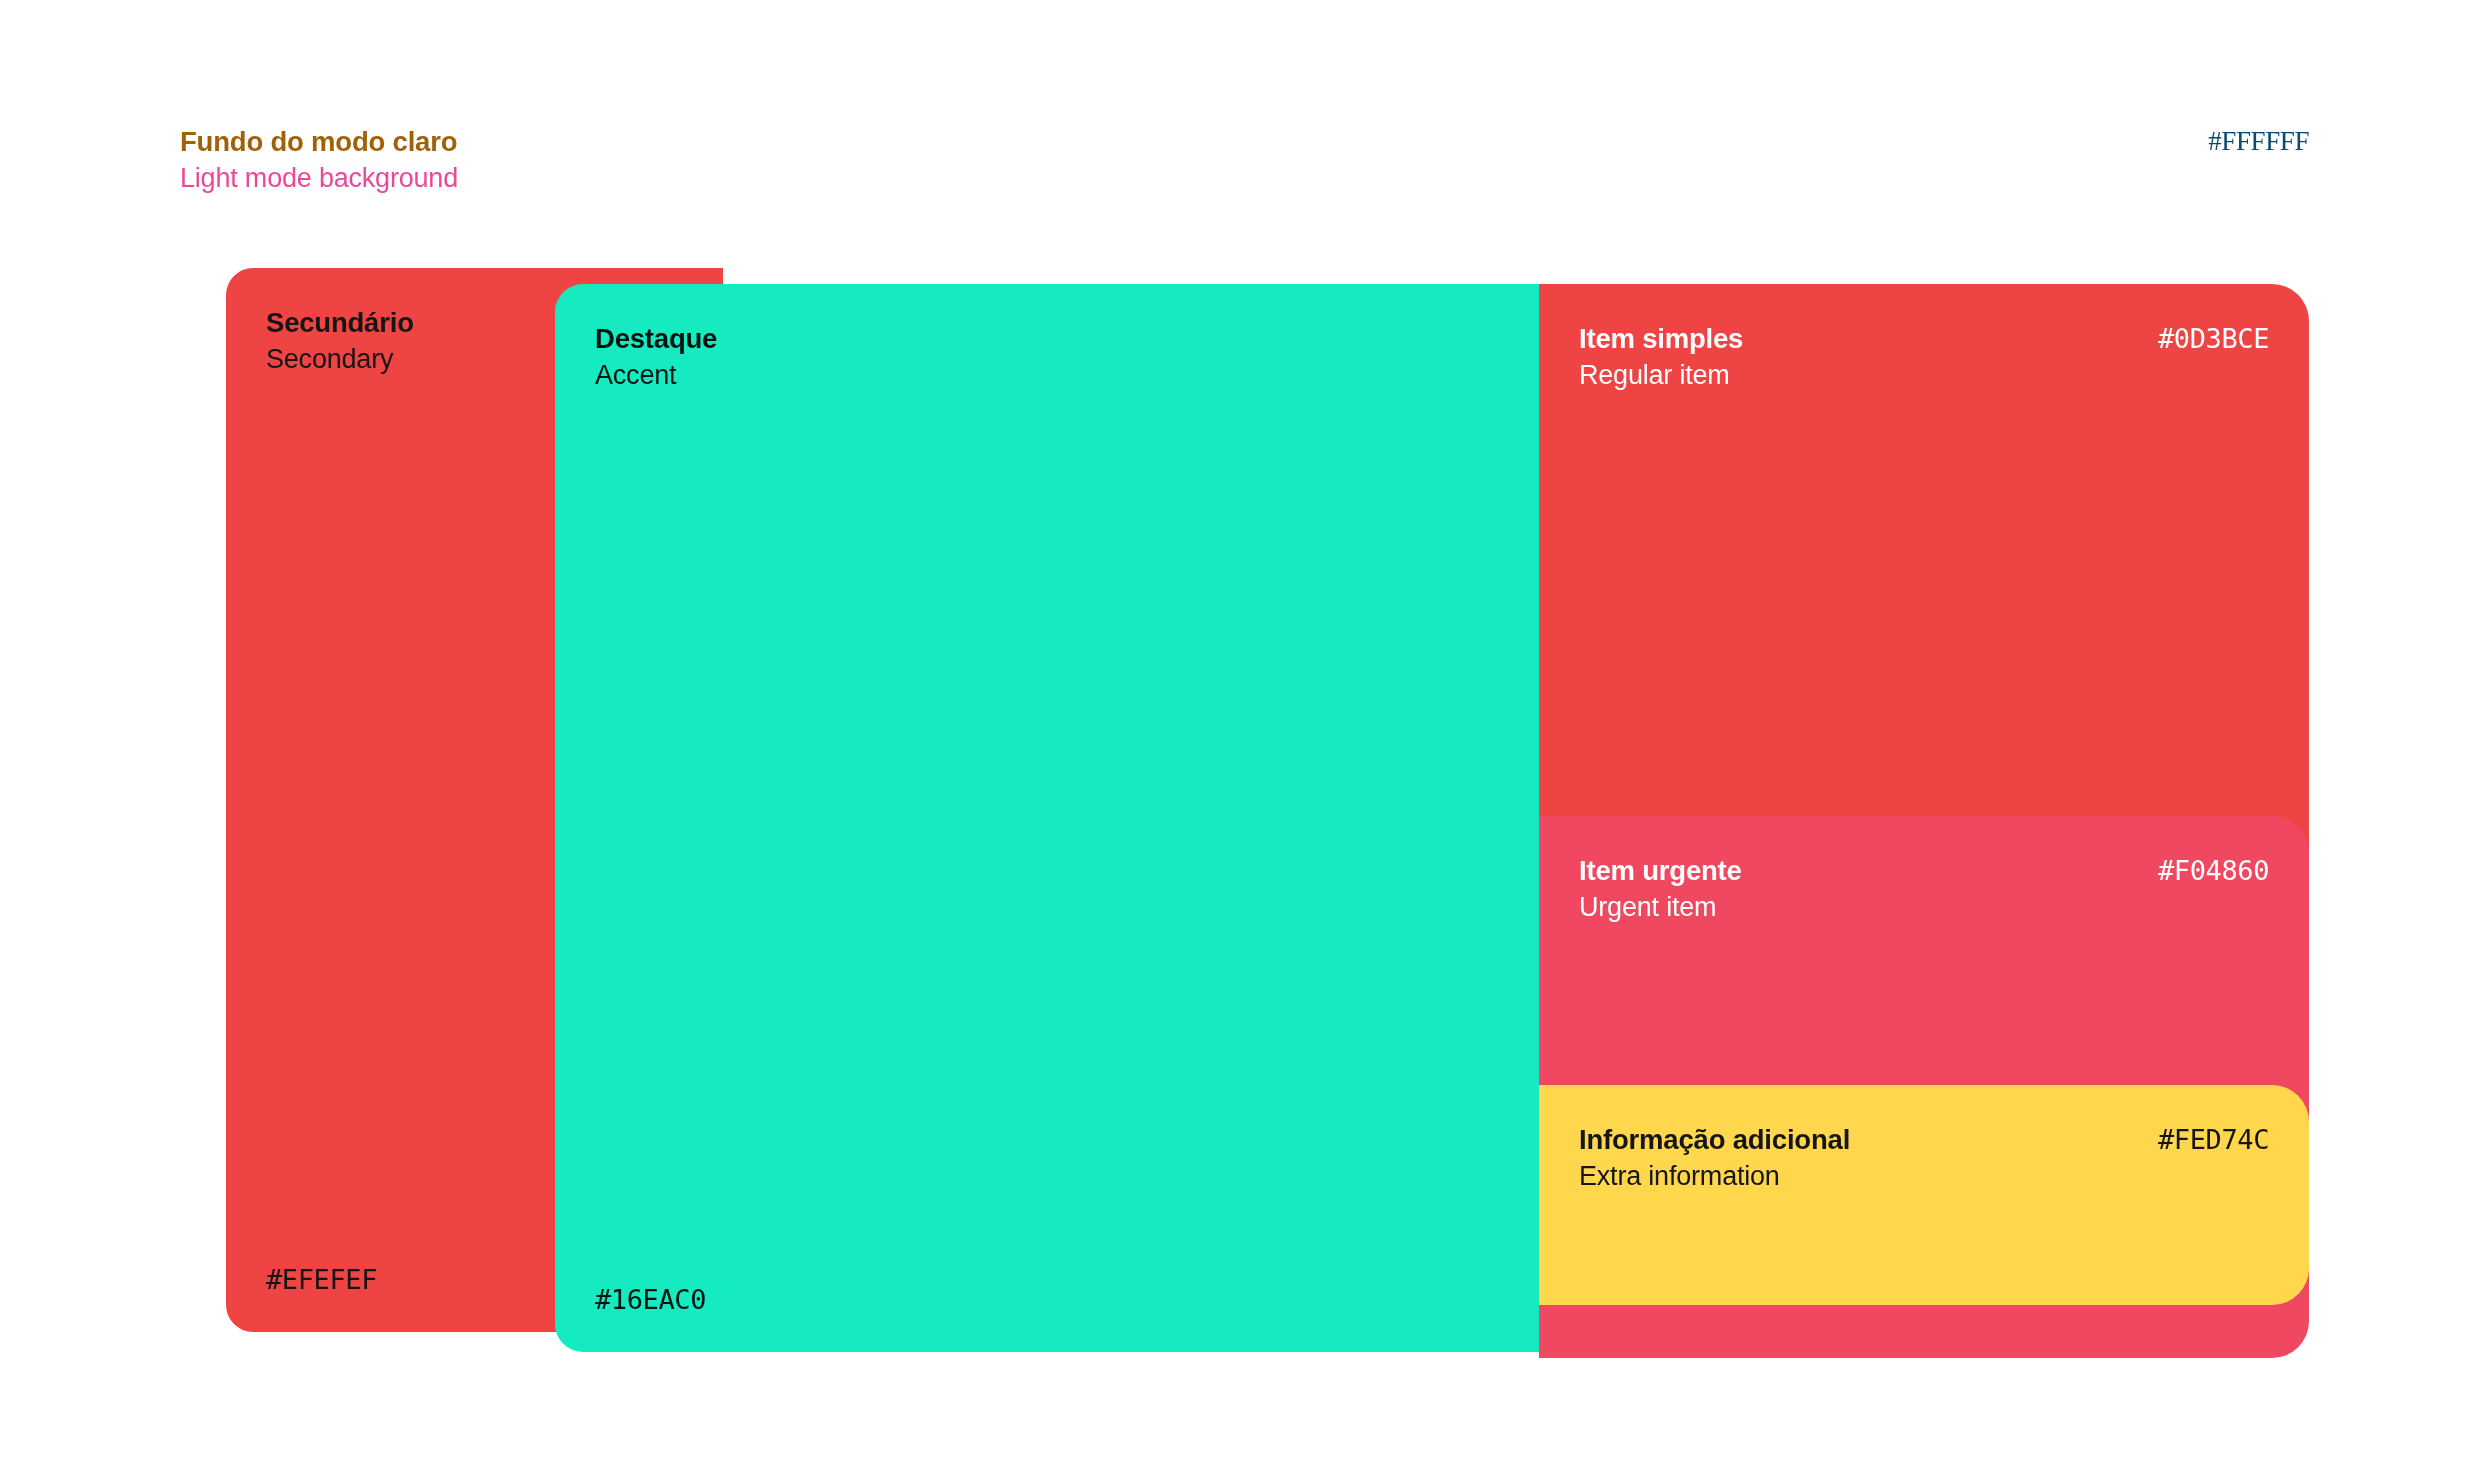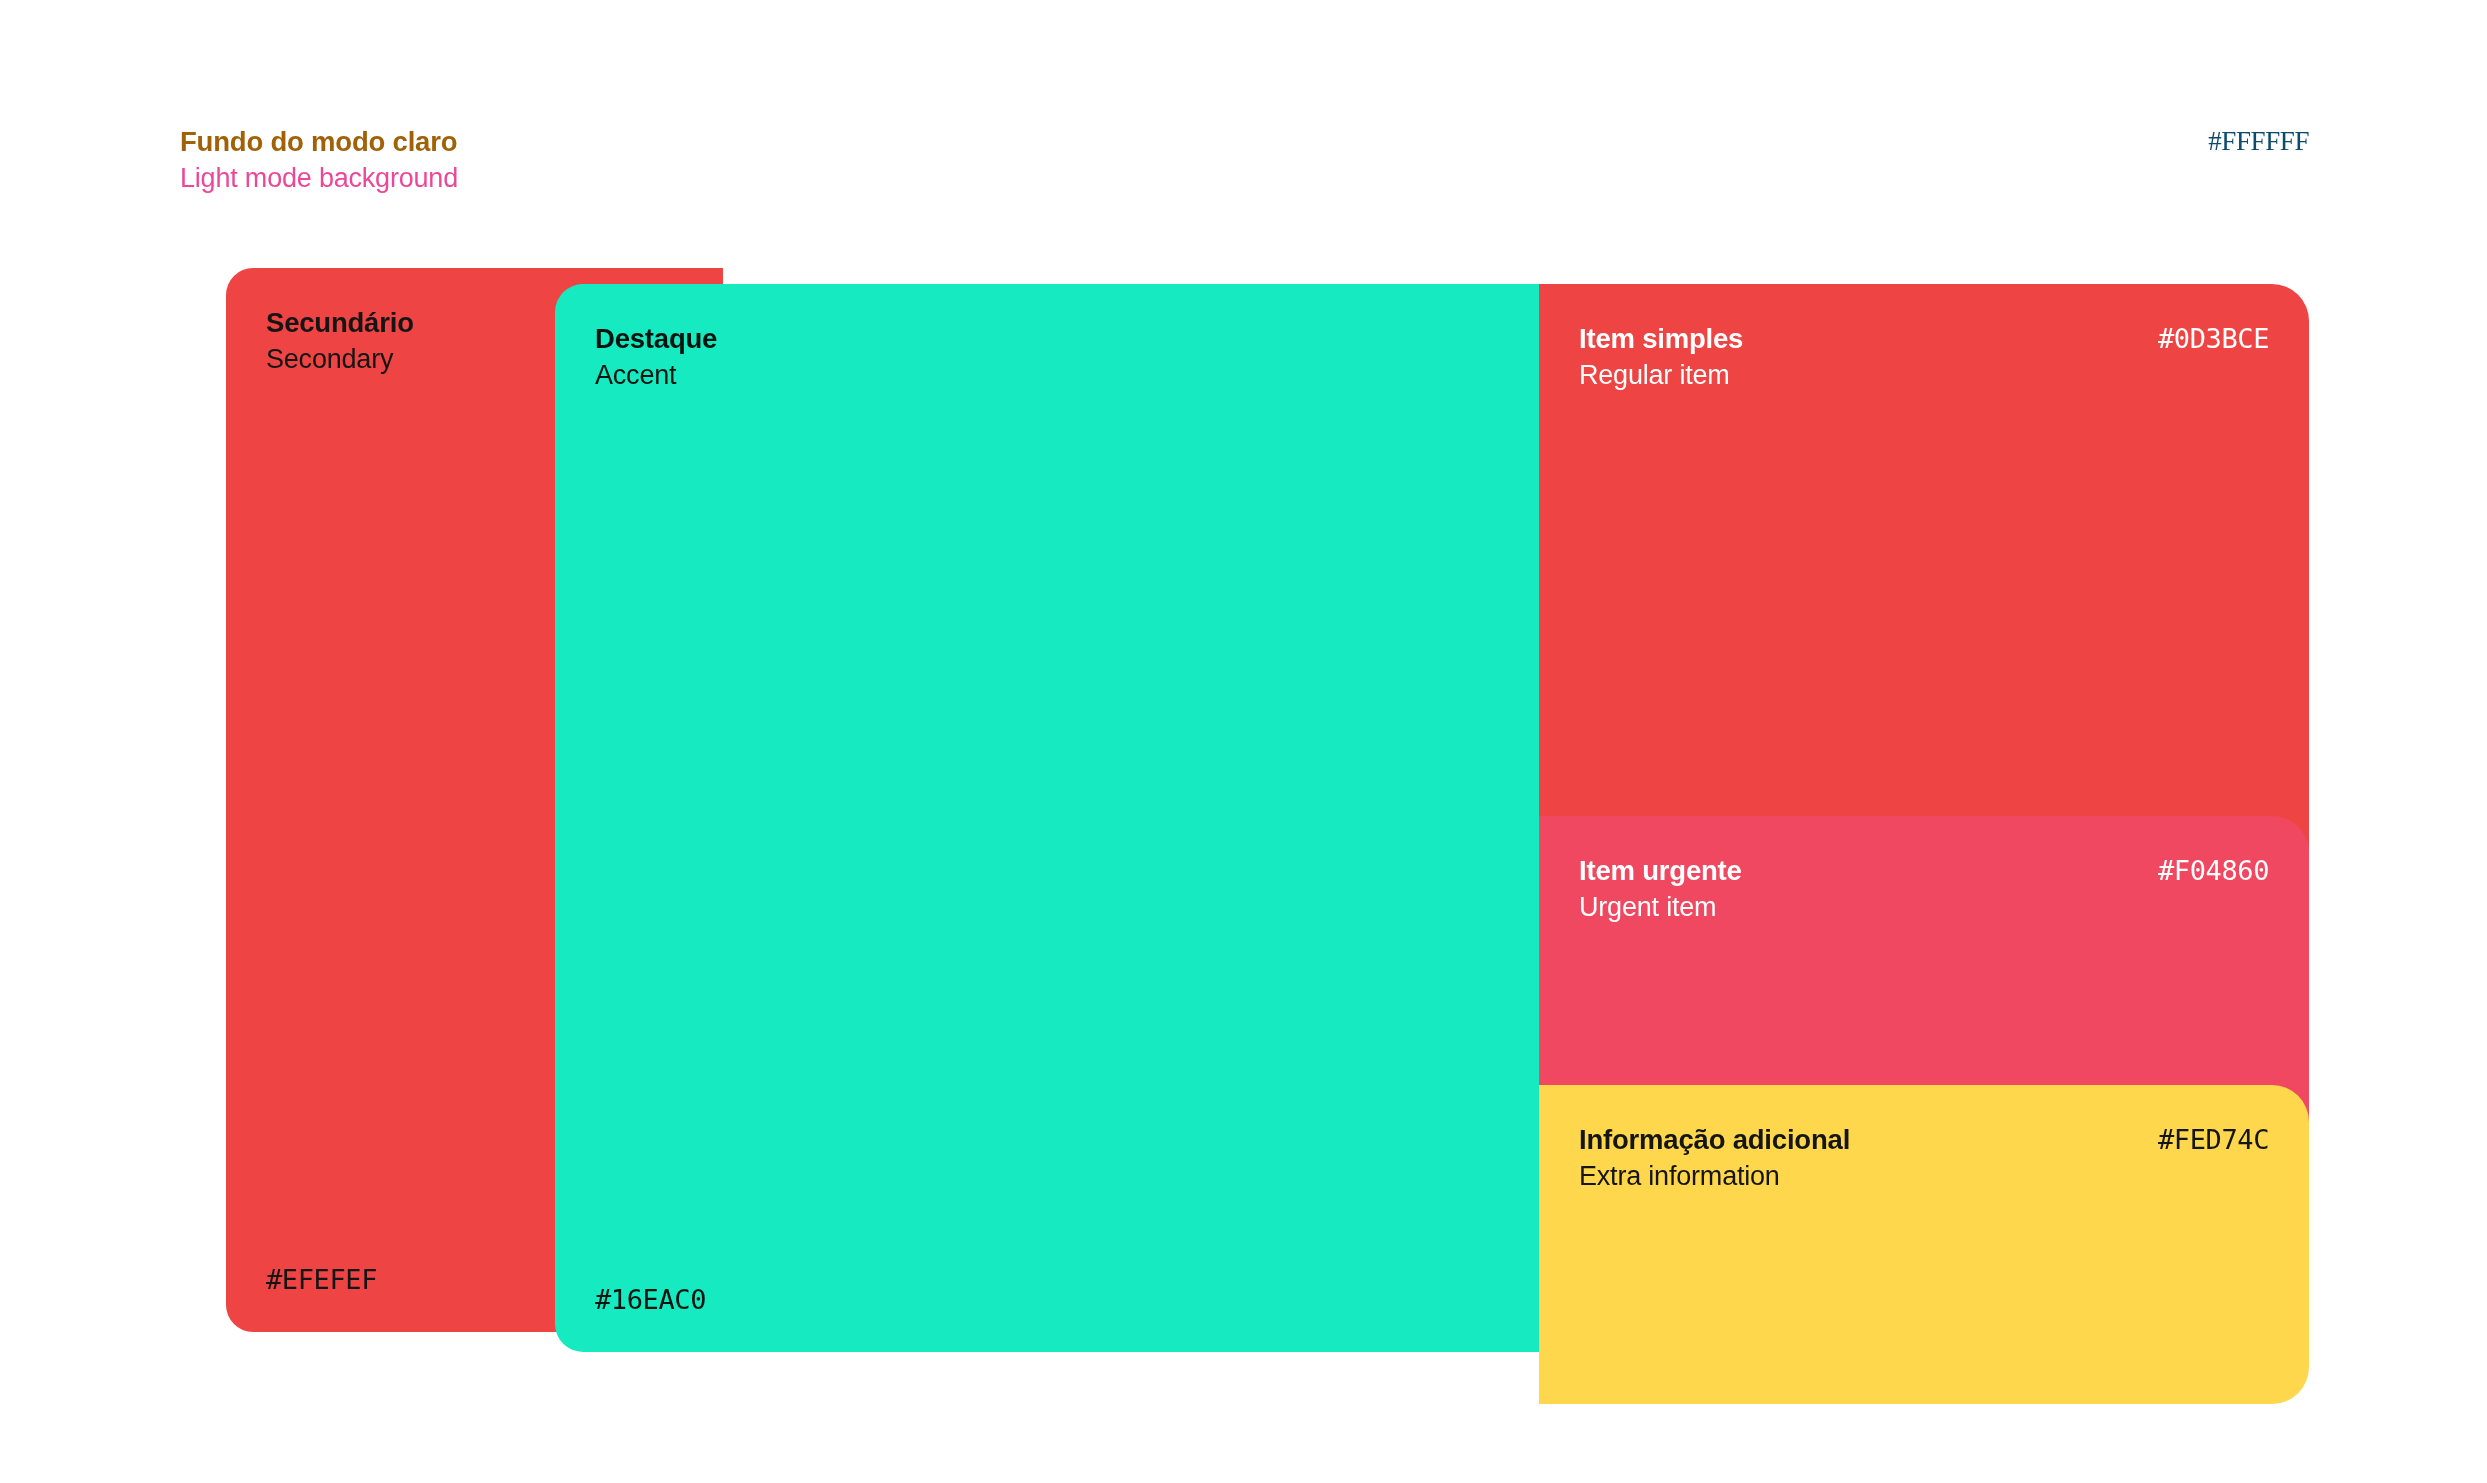--- a/index.html
+++ b/index.html
@@ -157,21 +157,21 @@
     z-index: 4;
   }
   #panel-urgent .panel-name,
   #panel-urgent .panel-sub,
   #panel-urgent .hex-inline { color: #FFFFFF; }
 
   #panel-extra {
     left: 1539px;
     top: 1085px;
     width: 770px;
-    height: 319px;
+    height: 220px;
     background: #FED74C;
     border-radius: 0 37px 37px 0;
     z-index: 5;
   }
   #panel-extra .panel-name,
   #panel-extra .panel-sub,
   #panel-extra .hex-inline { color: #151515; }
 </style>
 </head>
 <body>

